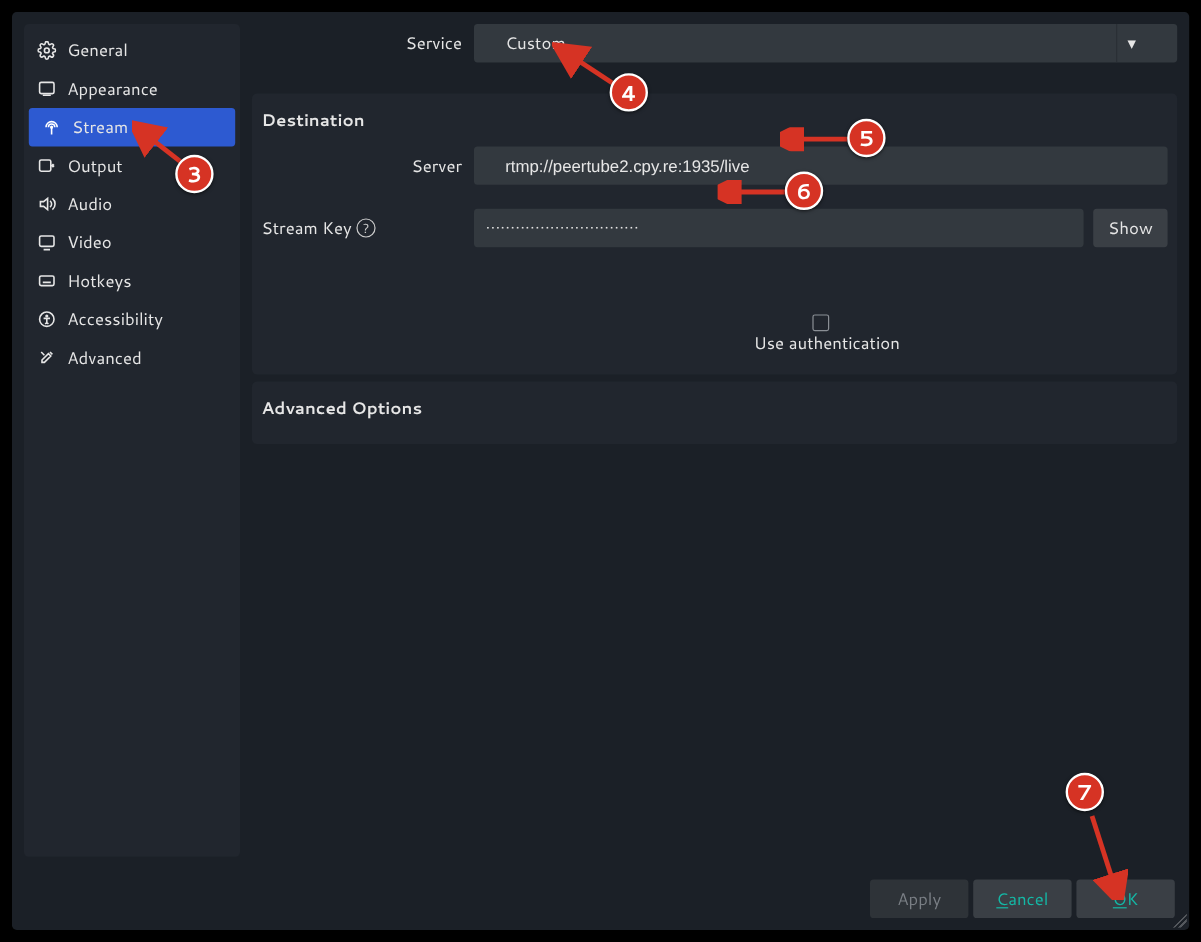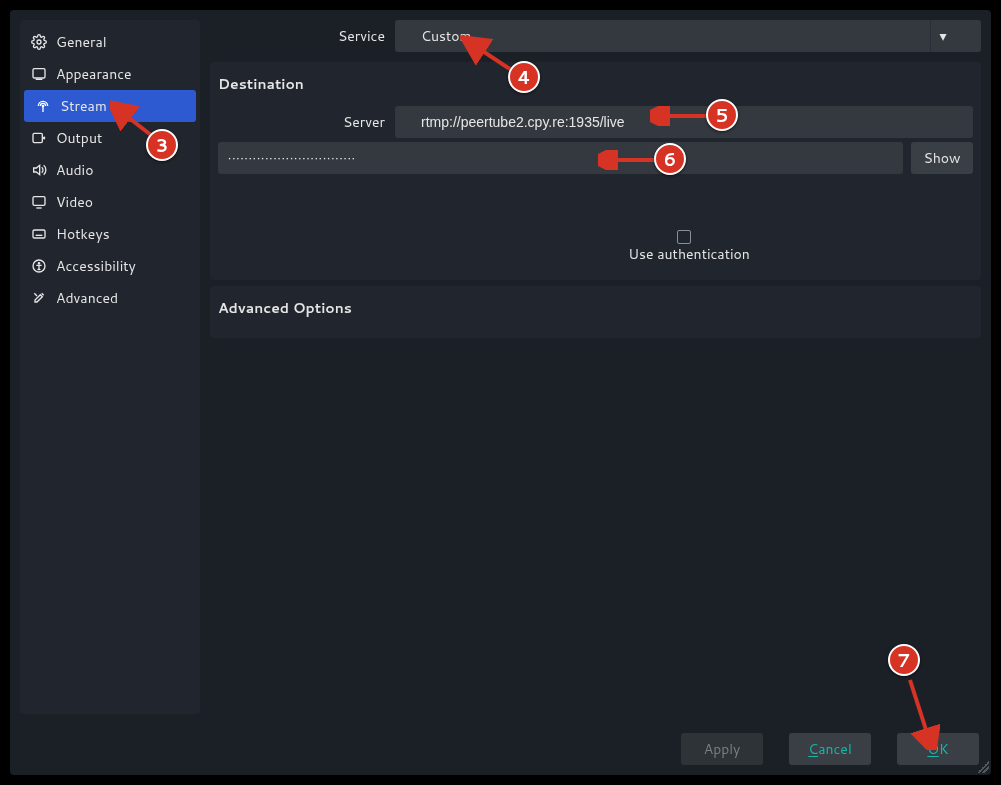--- a/index.html
+++ b/index.html
@@ -46,21 +46,21 @@
   margin: 0 4px;
 }
 .main {
   flex: 1;
   display: flex;
   flex-direction: column;
 }
 .form-row {
   display: flex;
   align-items: center;
-  margin-bottom: 4px;
+  margin-bottom: 20px;
 }
 .form-row label {
   width: 185px;
   text-align: right;
   padding-right: 10px;
   color: #e6e6e6;
 }
 .select, .input {
   flex: 1;
   height: 32px;
@@ -138,21 +138,21 @@
 }
 .checkbox {
   width:14px; height:14px;
   border:1.5px solid #8a8f95;
   border-radius:2px;
   margin-right:10px;
 }
 .footer {
   position:absolute;
   bottom:10px; right:12px;
-  display:flex; gap:26px;
+  display:flex; gap:4px;
 }
 .btn {
   min-width:82px; height:32px;
   background:#3a3f45;
   border-radius:3px;
   display:flex; align-items:center; justify-content:center;
   color:#14b8a6;
   cursor:pointer;
   font-size:14px;
 }
@@ -284,20 +284,26 @@
       </div>
 
       <div class="section">
         <div class="section-head">Destination</div>
         <div class="section-body">
           <div class="form-row">
             <label>Server</label>
             <input class="input" value="rtmp://peertube2.cpy.re:1935/live" style="">
           </div>
           <div class="form-row">
+            <label>
+              <span class="row-key">
+                <span>Stream Key</span>
+                <span class="help-icon">?</span>
+              </span>
+            </label>
             <div class="key-input">
               <span>•••••••••••••••••••••••••••••••</span>
             </div>
             <div class="btn-show">
               <span>Show</span>
             </div>
           </div>
           <div class="checkbox-row">
             <span class="checkbox"></span>
             <span>Use authentication</span>

